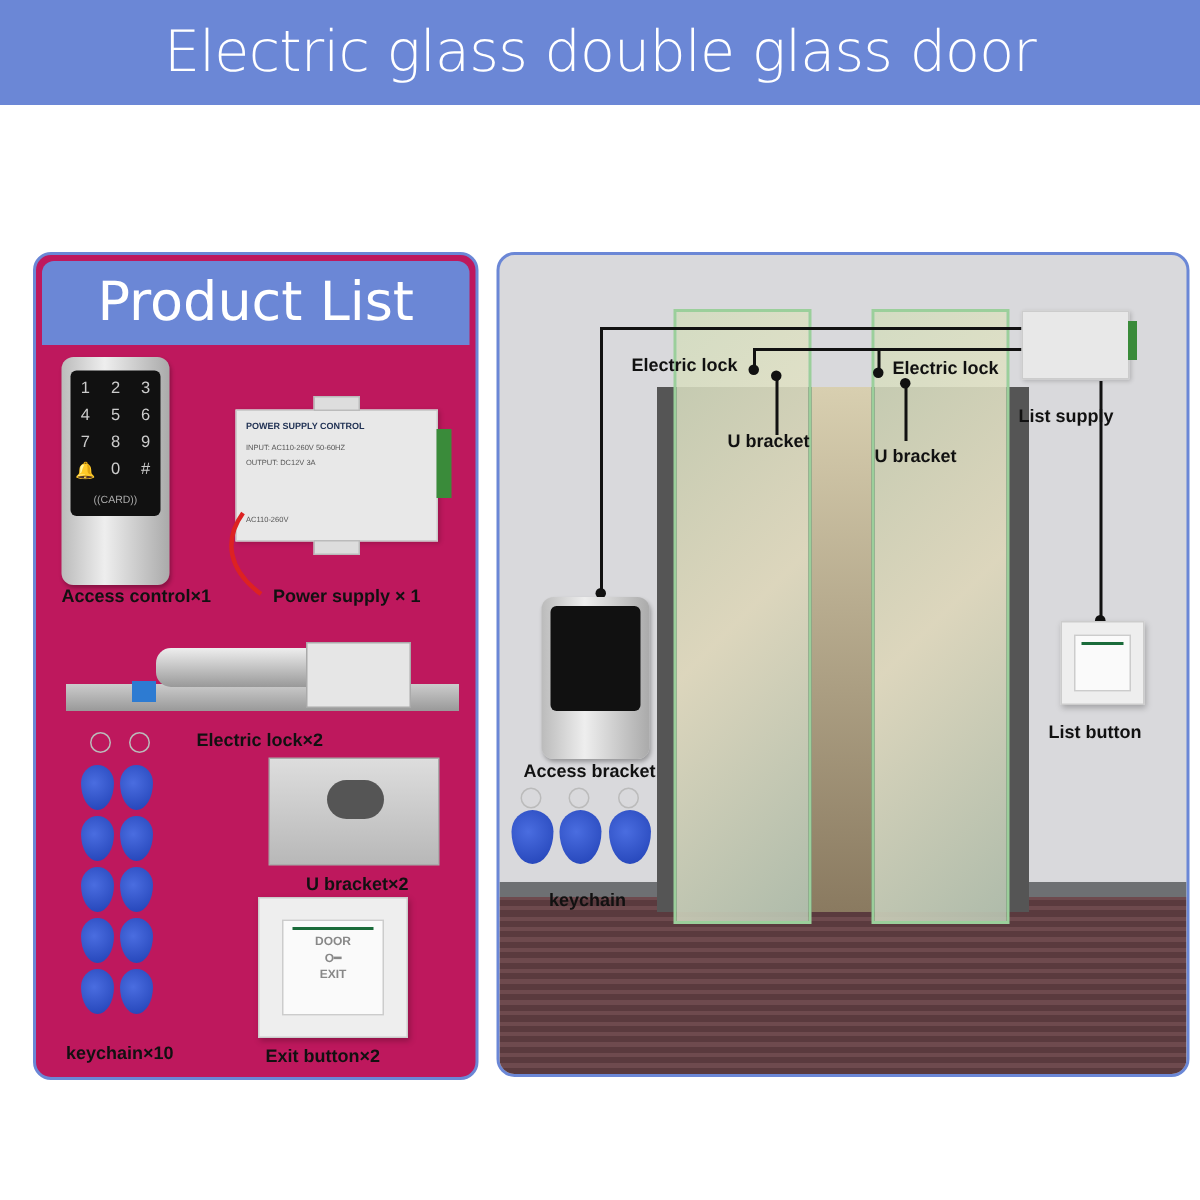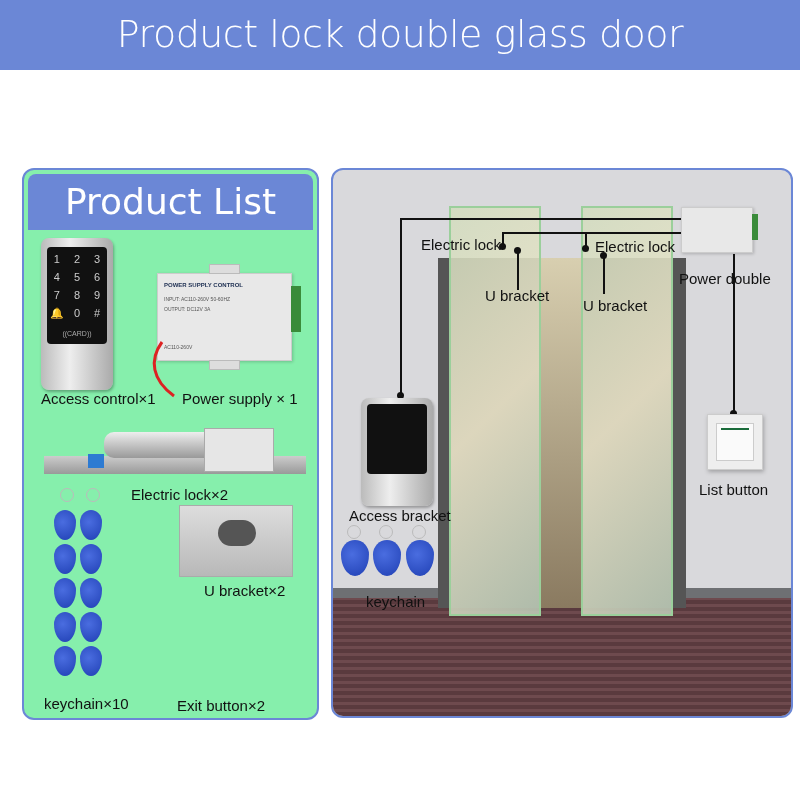--- a/index.html
+++ b/index.html
@@ -1,20 +1,20 @@
 <!DOCTYPE html>
 <html><head>
 <meta charset="utf-8">
 <style>
 *{box-sizing:border-box;margin:0;padding:0}
 body{width:800px;height:800px;background:#fff;position:relative;overflow:hidden;font-family:"Liberation Sans",sans-serif}
 .banner{position:absolute;left:0;top:0;width:800px;height:70px;background:#6b87d6;color:#fff;font-size:38px;text-align:center;line-height:68px;font-family:"DejaVu Sans",sans-serif;font-weight:300;letter-spacing:-.5px}
-.panel-left{position:absolute;left:22px;top:168px;width:297px;height:552px;border:2px solid #6b87d6;border-radius:12px;background:#86efac;overflow:hidden}
+.panel-left{position:absolute;left:22px;top:168px;width:297px;height:552px;border:2px solid #6b87d6;border-radius:12px;background:#be185d;overflow:hidden}
 .pl-head{position:absolute;left:4px;top:4px;right:4px;height:56px;background:#6b87d6;border-radius:8px 8px 0 0;color:#fff;font-size:36px;text-align:center;line-height:56px;font-family:"DejaVu Sans",sans-serif}
-.lbl{position:absolute;font-weight:normal;font-size:15px;color:#111;white-space:nowrap}
+.lbl{position:absolute;font-weight:bold;font-size:12px;color:#111;white-space:nowrap}
 .keypad{position:absolute;background:linear-gradient(90deg,#bbb,#eee 40%,#aaa);border-radius:8px;box-shadow:1px 2px 3px rgba(0,0,0,.3)}
 .keypad .scr{position:absolute;left:8%;top:6%;width:84%;height:64%;background:#111;border-radius:4px;display:grid;grid-template-columns:repeat(3,1fr);color:#ccc;font-size:11px;text-align:center;padding-top:6px;align-content:start;row-gap:6px}
 .keypad .card{grid-column:1/4;font-size:7px;color:#aaa;margin-top:4px}
 .psu{position:absolute;background:#e8e8e8;border:1px solid #ccc;box-shadow:1px 1px 3px rgba(0,0,0,.2)}
 .psu .t{font-size:6px;color:#235;font-weight:bold;position:absolute;left:6px;top:8px}
 .psu .s{font-size:5px;color:#555;position:absolute;left:6px}
 .psu .term{position:absolute;right:-10px;top:12px;width:10px;height:46px;background:#3a8b3a}
 .psu .tab{position:absolute;left:38%;width:24%;height:10px;background:#ddd;border:1px solid #bbb}
 .lock{position:absolute}
 .fob{position:absolute;width:22px;height:30px;background:radial-gradient(circle at 40% 40%,#4a6de0,#1f3fb3);border-radius:50% 50% 50% 50%/40% 40% 60% 60%}
@@ -29,21 +29,21 @@
 .frame{position:absolute;left:105px;top:88px;width:248px;height:350px;background:#555}
 .glassL,.glassR{position:absolute;top:36px;width:92px;height:410px;background:linear-gradient(135deg,rgba(210,220,190,.85),rgba(235,228,200,.9) 50%,rgba(190,205,185,.85));border:2px solid #9bcf9b}
 .glassL{left:116px}.glassR{left:248px}
 .gap{position:absolute;left:208px;top:88px;width:40px;height:350px;background:linear-gradient(#d8cfb0,#8a7a60)}
 .wire{position:absolute;background:#111}
 .dot{position:absolute;width:7px;height:7px;border-radius:50%;background:#111}
 </style>
 </head>
 <body>
 
-<div class="banner">Product lock double glass door</div>
+<div class="banner">Electric glass double glass door</div>
 
 <div class="panel-left">
   <div class="pl-head">Product List</div>
 
   <div class="keypad" style="left:17px;top:68px;width:72px;height:152px">
     <div class="scr">
       <span>1</span>
         <span>2</span>
         <span>3</span>
       <span>4</span>
@@ -96,20 +96,23 @@
     <div class="fob" style="left:30px;top:476px"></div>
       <div class="fob" style="left:56px;top:476px"></div>
   </div>
   <div class="lbl" style="left:20px;top:525px">keychain×10</div>
 
   <div class="ubr" style="left:155px;top:335px;width:114px;height:72px">
     <div style="position:absolute;left:38px;top:14px;width:38px;height:26px;background:#555;border-radius:14px"></div>
   </div>
   <div class="lbl" style="left:180px;top:412px">U bracket×2</div>
 
+  <div class="exitbtn" style="left:148px;top:428px;width:100px;height:94px">
+    <div class="in"><span>DOOR</span><br><span>O━</span><br><span>EXIT</span></div>
+  </div>
   <div class="lbl" style="left:153px;top:527px">Exit button×2</div>
 </div>
 
 <div class="panel-right">
   <div class="skirt"></div>
   <div class="floor"></div>
   <div class="frame"></div>
   <div class="gap"></div>
   <div class="glassL"></div>
   <div class="glassR"></div>
@@ -130,21 +133,21 @@
     <div class="dot" style="left:397px;top:240px"></div>
 
   <div class="psu" style="left:348px;top:37px;width:72px;height:46px">
     <div class="term" style="top:6px;height:26px;width:6px;right:-6px"></div>
   </div>
 
   <div class="lbl" style="left:88px;top:66px">Electric lock</div>
   <div class="lbl" style="left:262px;top:68px">Electric lock</div>
   <div class="lbl" style="left:152px;top:117px">U bracket</div>
   <div class="lbl" style="left:250px;top:127px">U bracket</div>
-  <div class="lbl" style="left:346px;top:100px">Power double</div>
+  <div class="lbl" style="left:346px;top:100px">List supply</div>
 
   <div class="keypad" style="left:28px;top:228px;width:72px;height:108px">
     <div class="scr" style="font-size:8px;row-gap:3px;padding-top:4px"></div>
   </div>
   <div class="lbl" style="left:16px;top:337px">Access bracket</div>
 
   <div>
     <div class="ring" style="left:14px;top:355px"></div>
       <div class="ring" style="left:46px;top:355px"></div>
       <div class="ring" style="left:79px;top:355px"></div>

